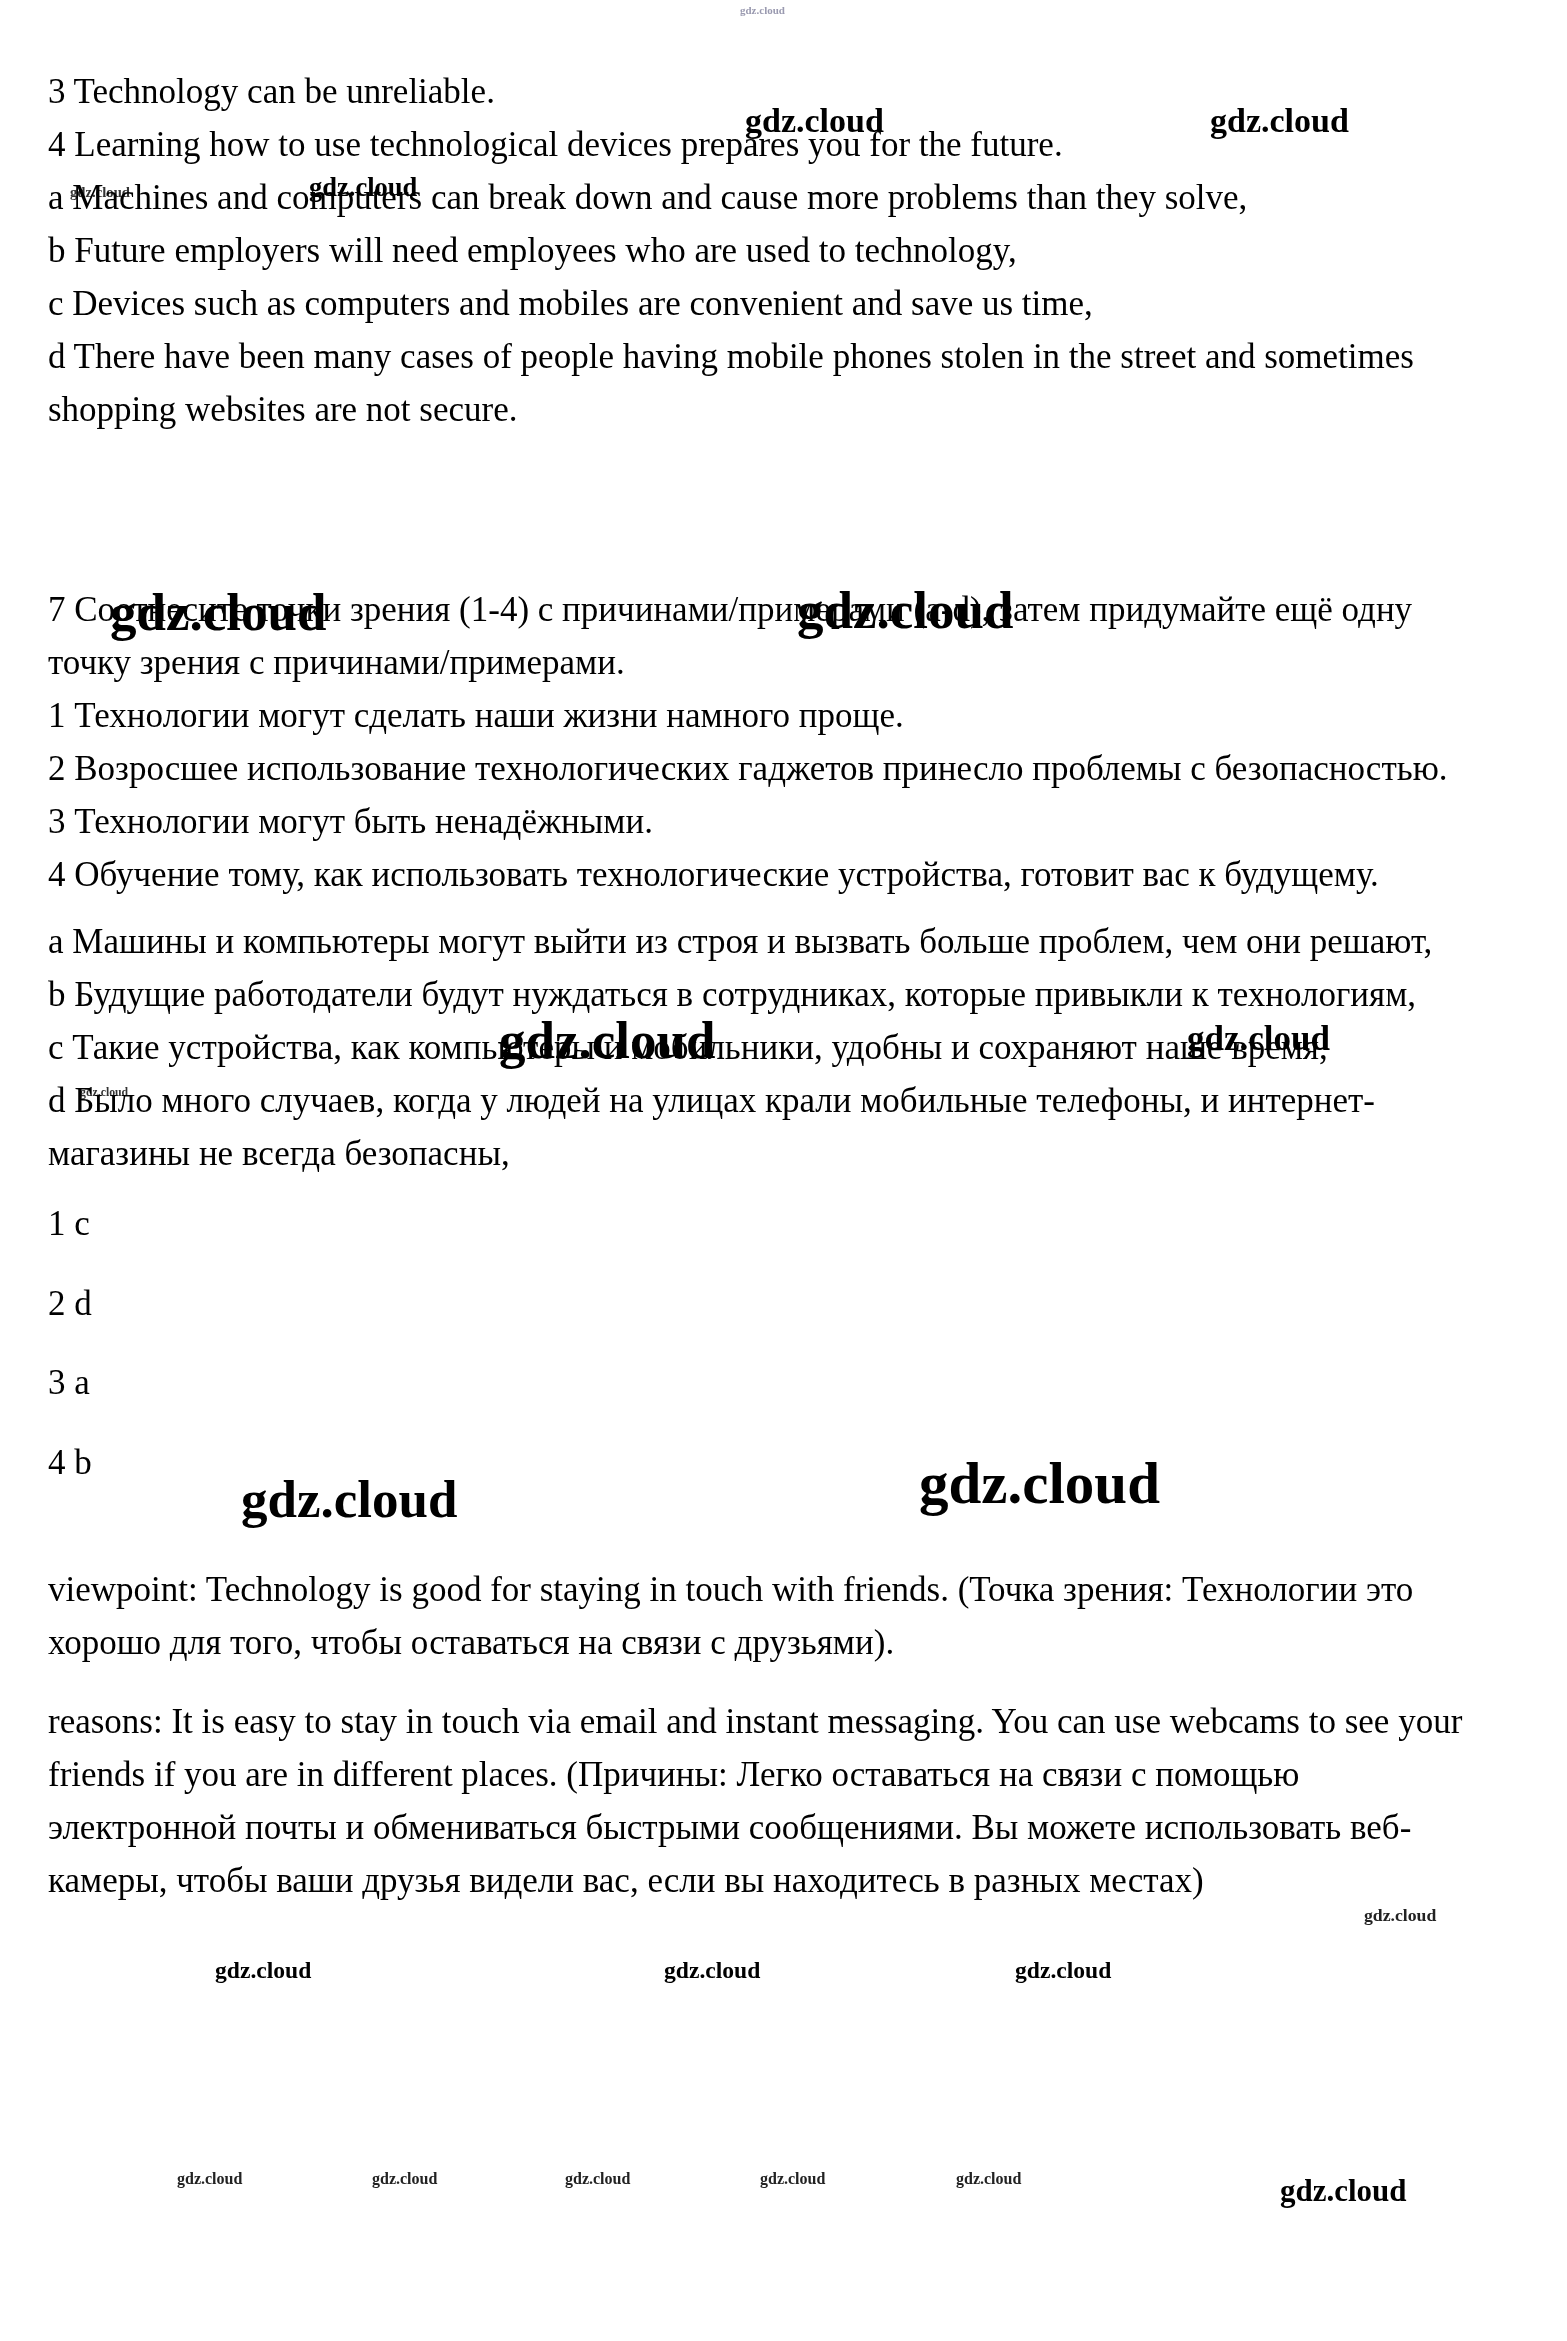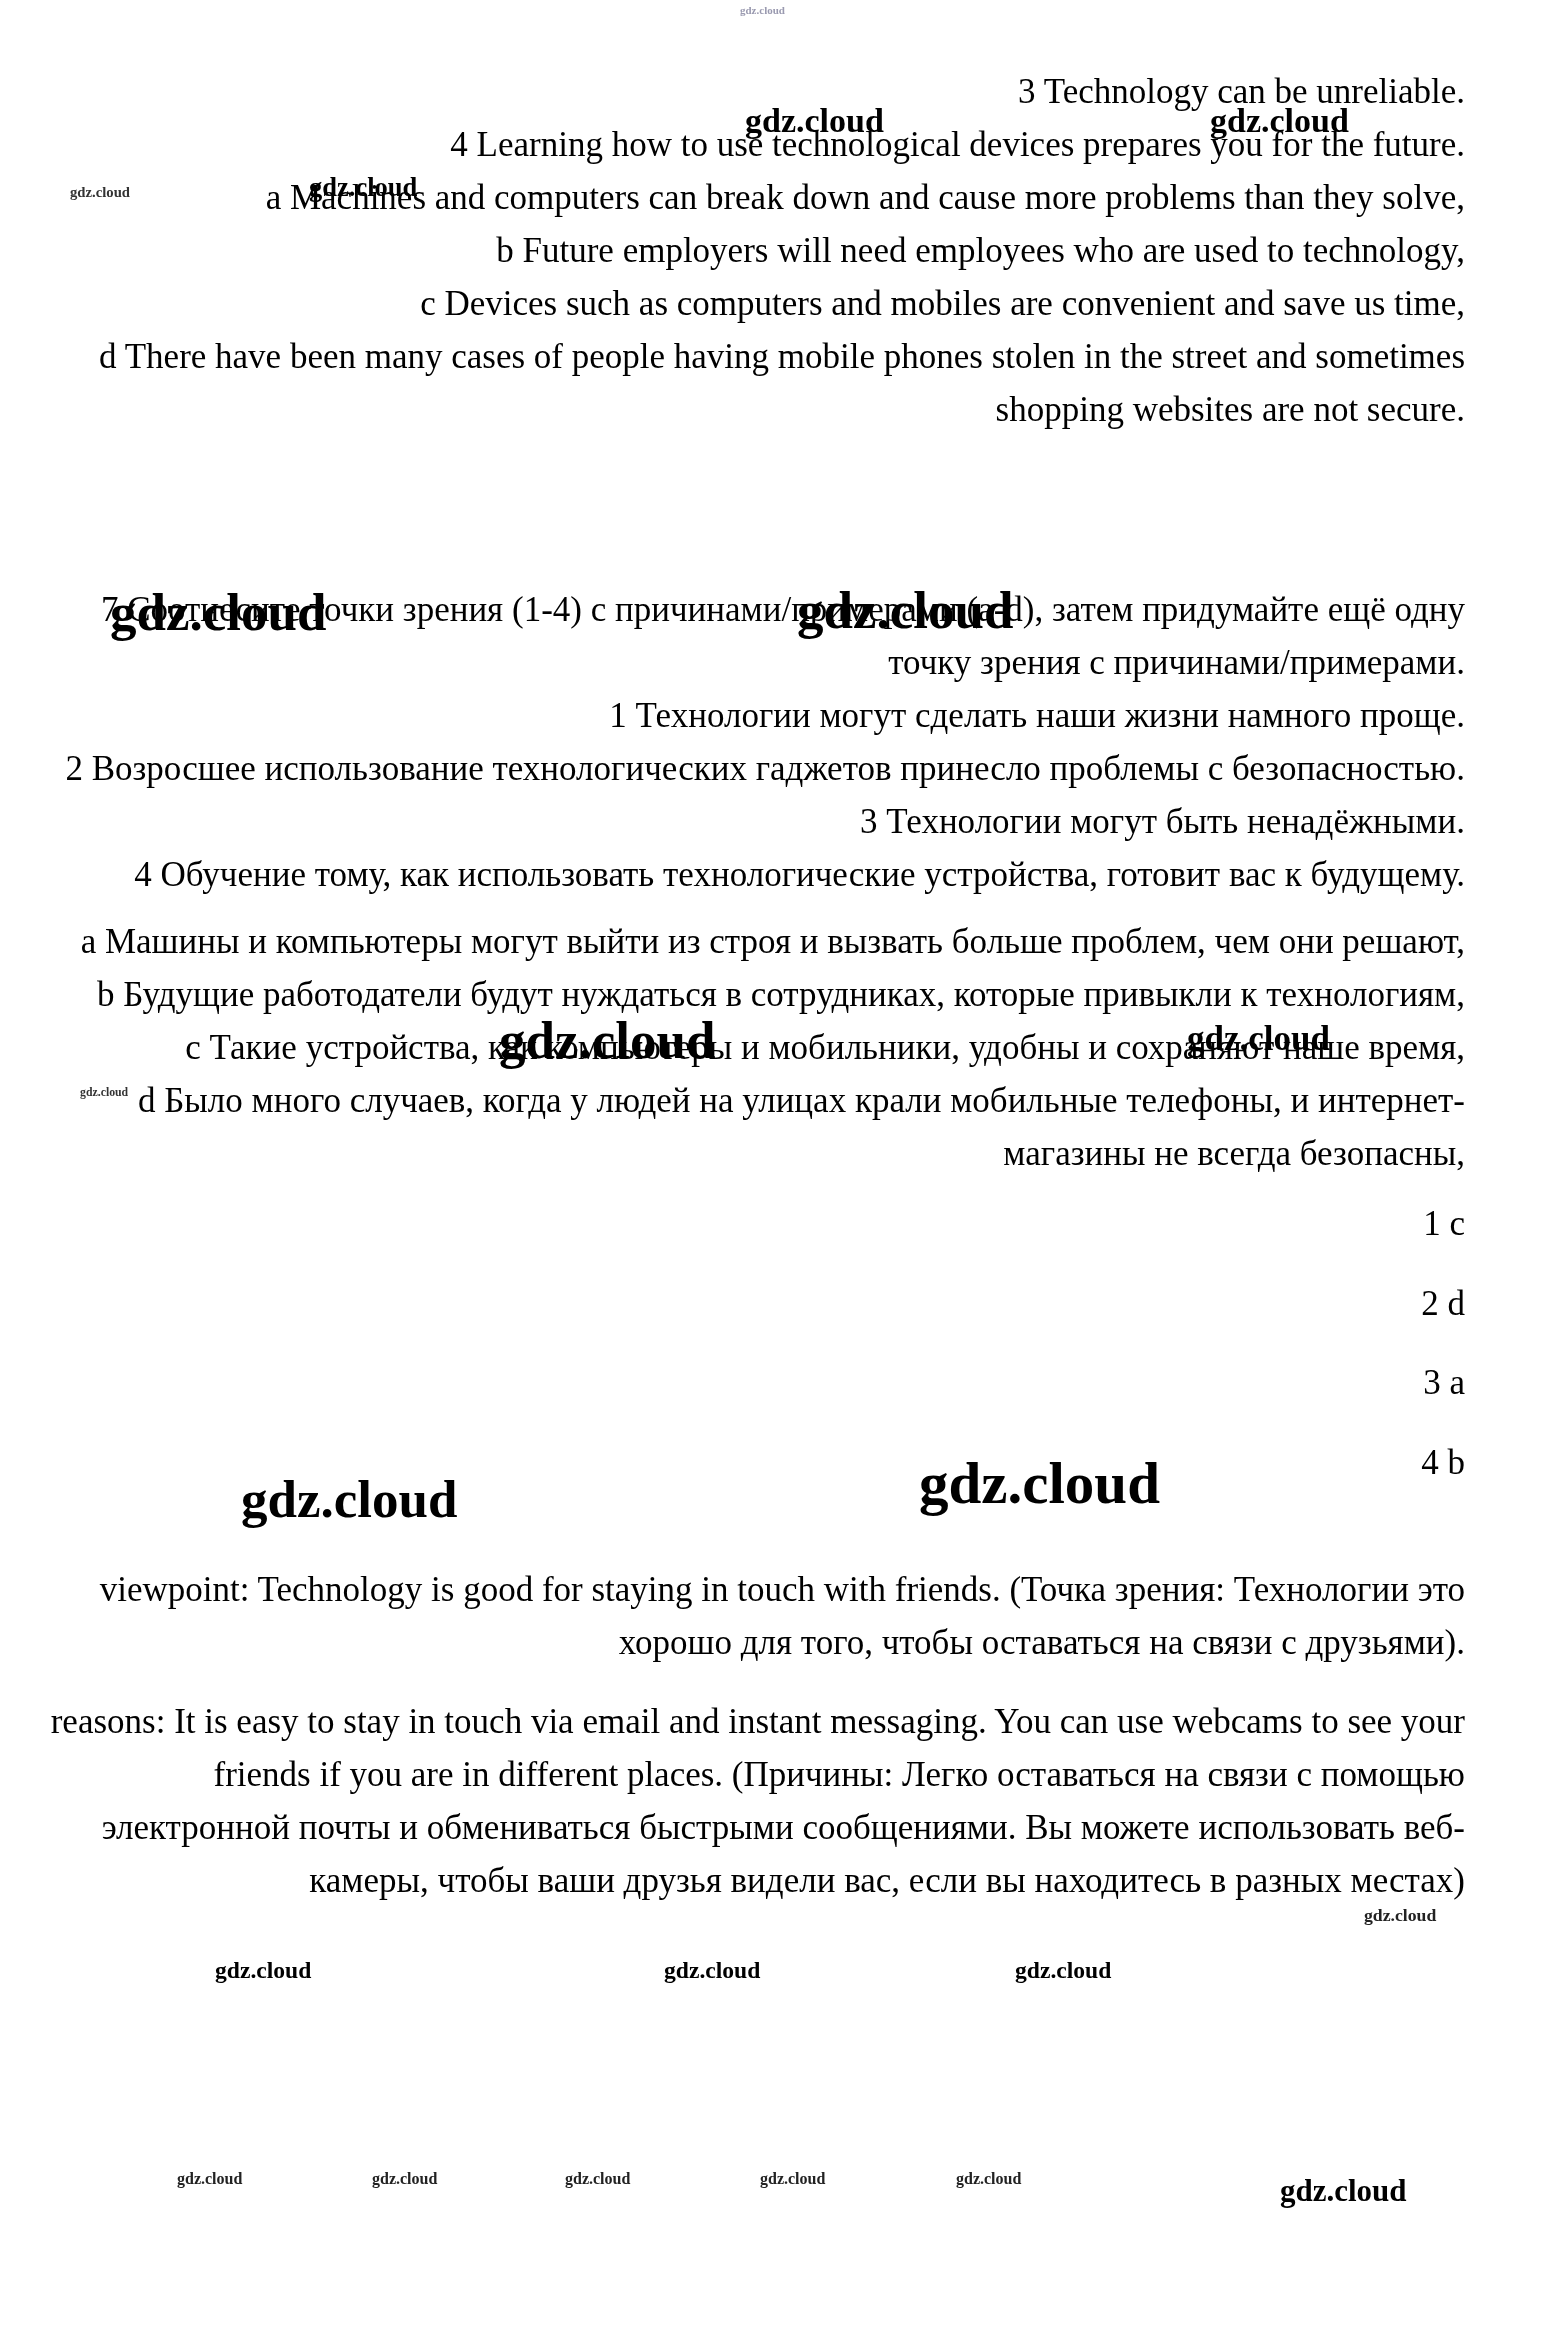--- a/index.html
+++ b/index.html
@@ -15,21 +15,20 @@
     color: #000000;
     overflow: hidden;
   }
   .content {
     position: absolute;
     left: 48px;
     top: 65px;
     width: 1417px;
     font-size: 35px;
     line-height: 53px;
-    text-align: right;
   }
   .line {
     margin: 0;
   }
   .heading {
     margin: 147px 0 0 0;
     font-weight: normal;
   }
   .ru-reasons {
     margin-top: 14px;

